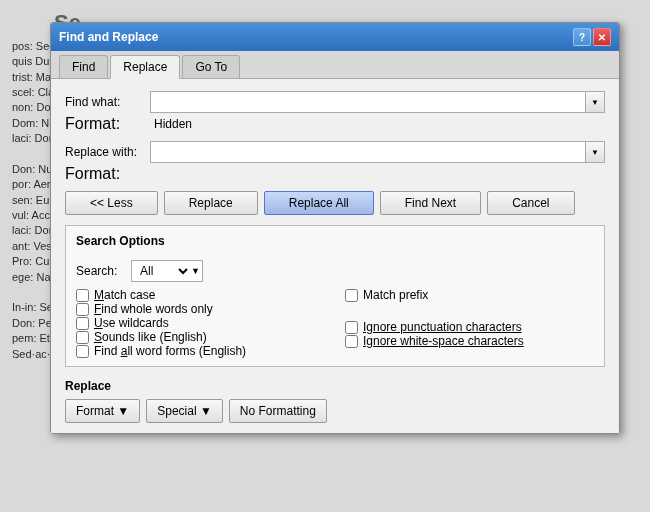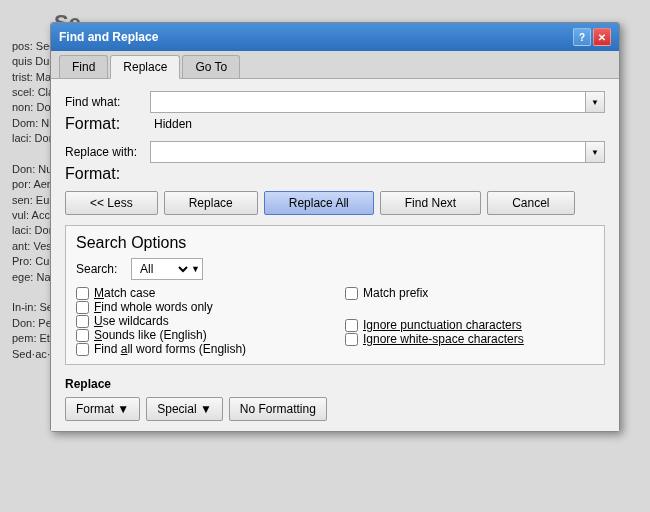--- a/index.html
+++ b/index.html
@@ -216,23 +216,23 @@
 
     
     .search-options-section {
       border: 1px solid #bbb;
       padding: 8px 10px;
       margin-bottom: 12px;
       background: #f8f8f8;
     }
 
     .section-title {
-      font-size: 16px;
-      font-weight: 400;
-      margin-bottom: 6px;
+      font-size: 12px;
+      font-weight: 700;
+      margin-bottom: 12px;
     }
 
     .search-row {
       display: flex;
       align-items: center;
       margin-bottom: 6px;
     }
 
     .search-label {
       width: 55px;

